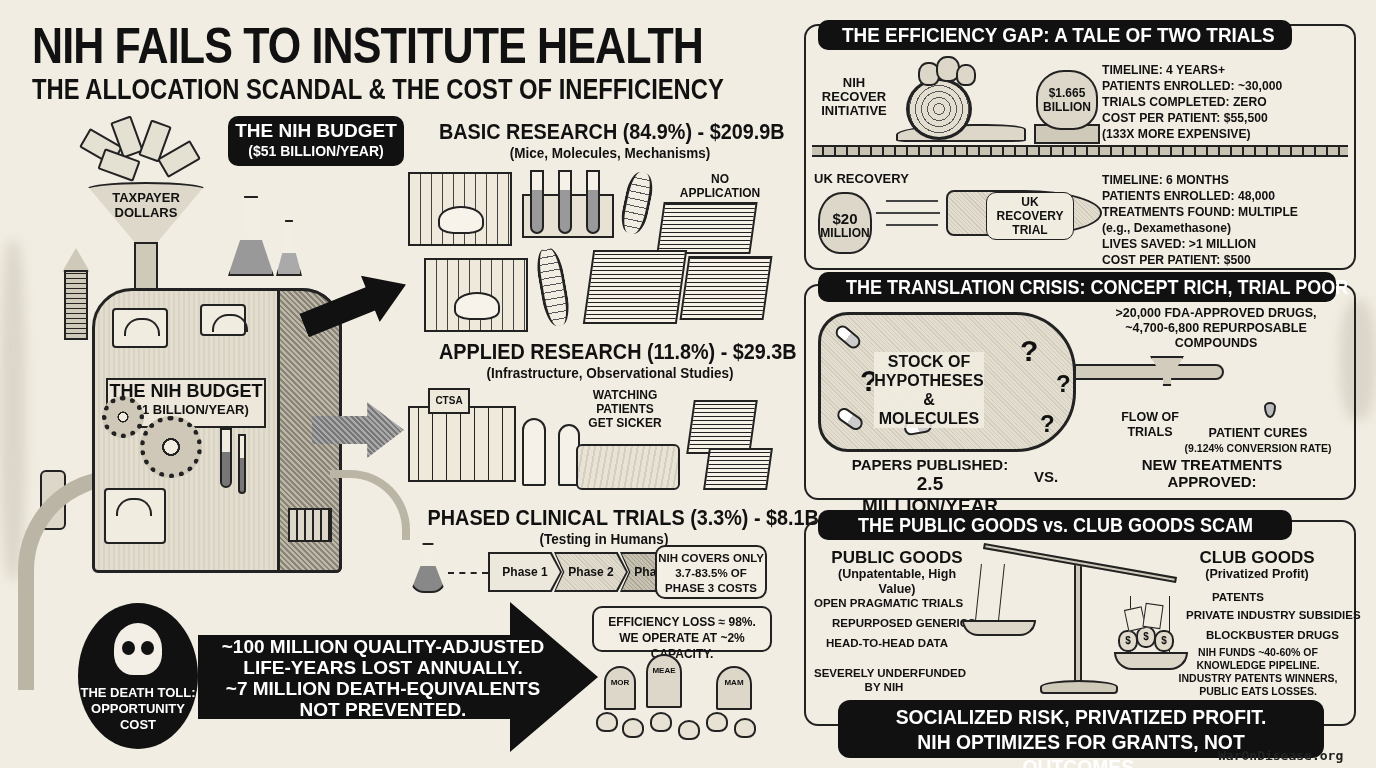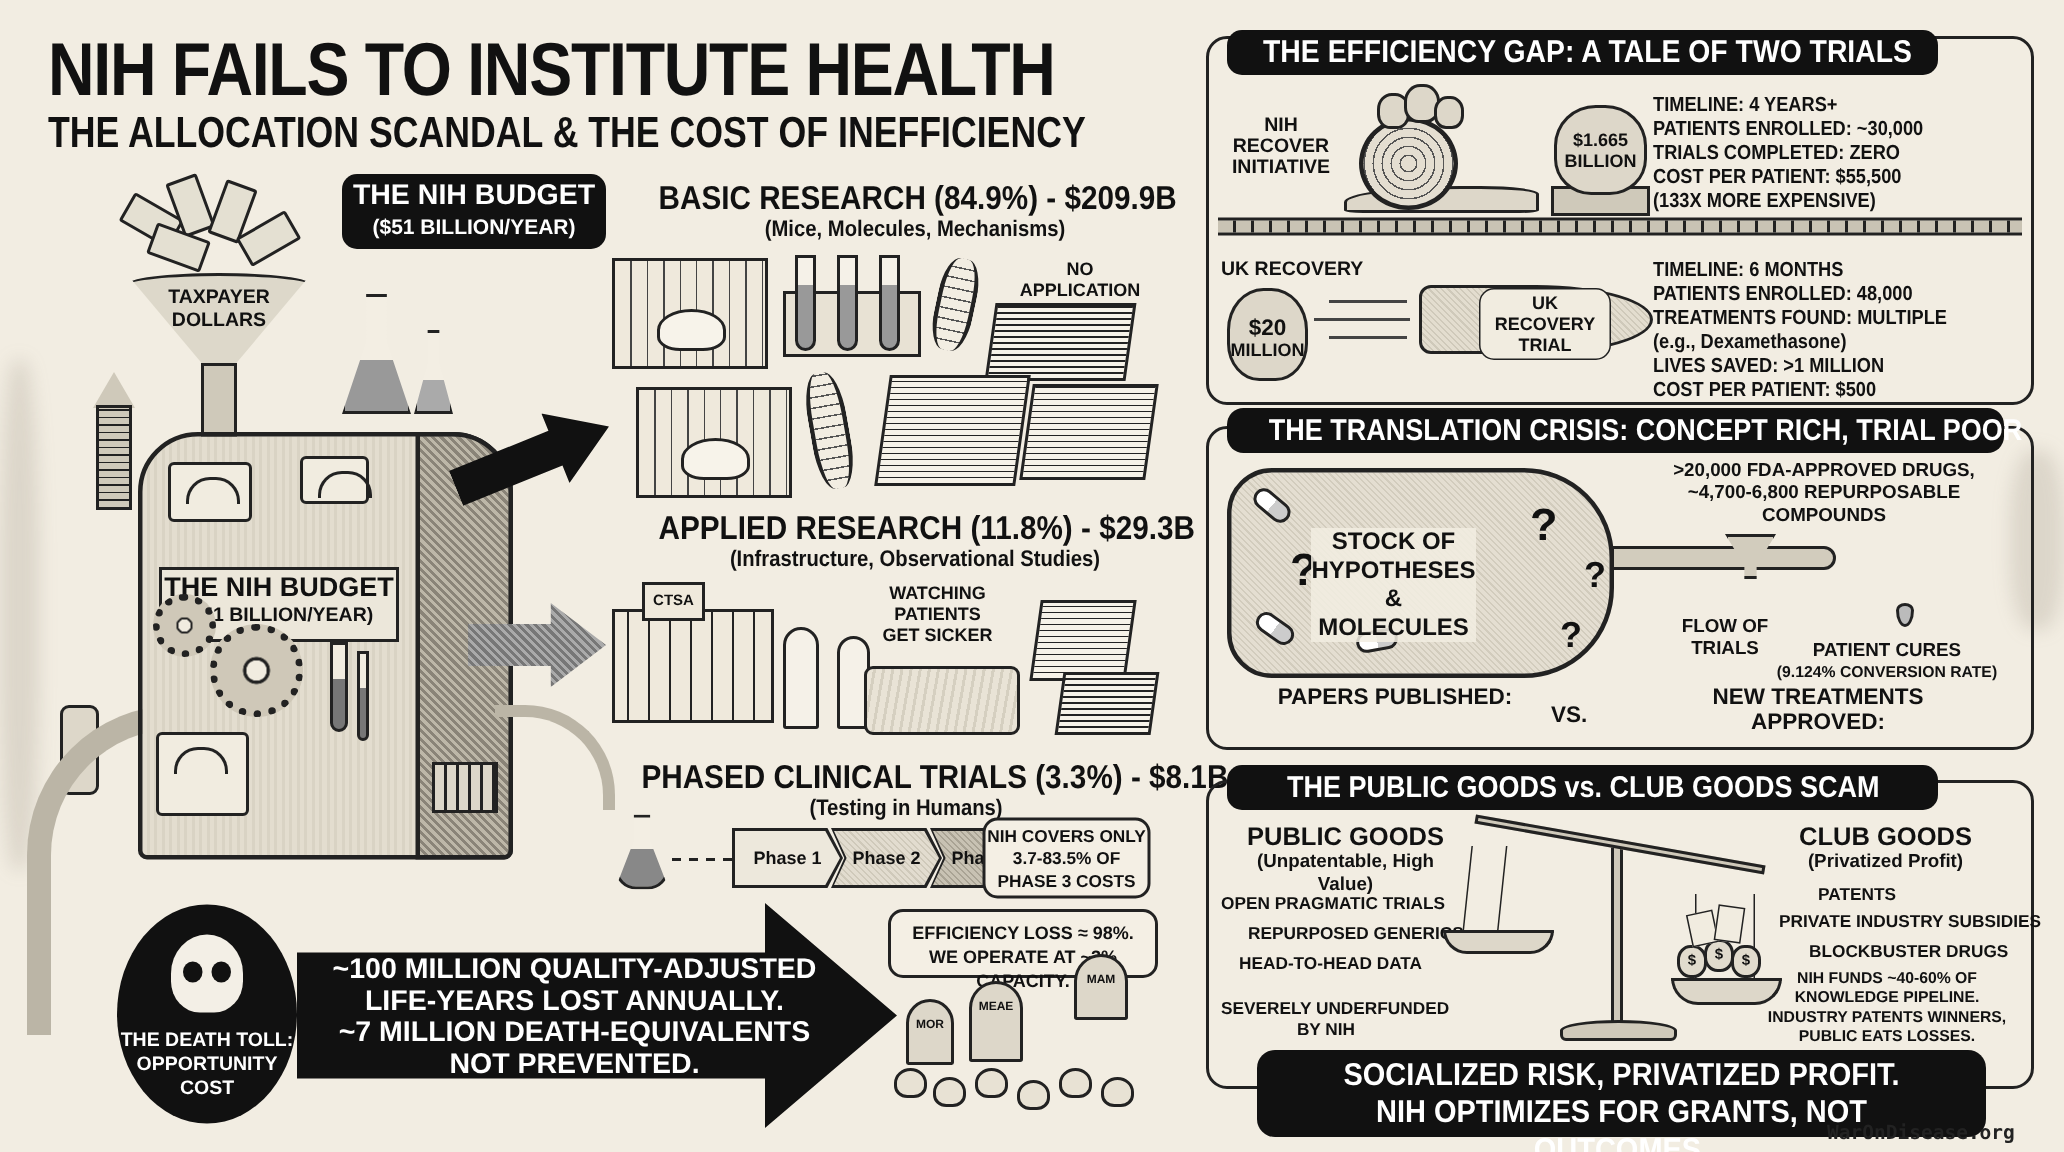--- a/index.html
+++ b/index.html
@@ -93,21 +93,21 @@
   .grave { position: absolute; border: 2px solid #222; border-radius: 20px 20px 2px 2px; background: #ddd7c9; font-size: 8px; text-align: center; padding-top: 10px; font-weight: bold; }
   .skull-s { position: absolute; width: 22px; height: 20px; background: #e8e2d4; border: 2px solid #222; border-radius: 50% 50% 40% 40%; }
 
   
   .panel { position: absolute; border: 2px solid #222; border-radius: 14px; }
   .panel-title { position: absolute; background: #111; color: #fff; border-radius: 10px; font-weight: bold; text-align: center; white-space: nowrap; }
   .panel-title span { display: inline-block; transform: scaleX(0.9); }
   #panel1 { left: 804px; top: 24px; width: 552px; height: 246px; }
   #panel1-title { left: 818px; top: 20px; width: 474px; height: 30px; font-size: 21px; line-height: 30px; }
   #panel2 { left: 804px; top: 284px; width: 552px; height: 216px; }
-  #panel2-title { left: 818px; top: 272px; width: 518px; height: 30px; font-size: 20px; line-height: 30px; border-radius: 11px; }
+  #panel2-title { left: 818px; top: 272px; width: 518px; height: 30px; font-size: 20px; line-height: 30px; }
   #panel3 { left: 804px; top: 520px; width: 552px; height: 206px; }
   #panel3-title { left: 818px; top: 510px; width: 474px; height: 30px; font-size: 20px; line-height: 30px; }
 
   .stat-block { position: absolute; font-size: 13.5px; font-weight: bold; line-height: 16px; white-space: nowrap; }
   .stat-block div { transform: scaleX(0.9); transform-origin: left; }
   #nih-stats { left: 1102px; top: 62px; }
   #uk-stats { left: 1102px; top: 172px; }
   #nih-recover-label { left: 812px; top: 76px; width: 84px; font-size: 13px; }
   #uk-recovery-label { left: 814px; top: 172px; font-size: 13px; text-align: left; }
 
@@ -292,21 +292,21 @@
   <div>LIFE-YEARS LOST ANNUALLY.</div>
   <div>~7 MILLION DEATH-EQUIVALENTS</div>
   <div>NOT PREVENTED.</div>
 </div>
 <div id="efficiency-bubble" class="bubble-light">
   <div>EFFICIENCY LOSS ≈ 98%.</div>
   <div>WE OPERATE AT ~2% CAPACITY.</div>
 </div>
 <div class="grave" style="left:604px;top:666px;width:32px;height:44px;">MOR</div>
 <div class="grave" style="left:646px;top:654px;width:36px;height:54px;">MEAE</div>
-<div class="grave" style="left:716px;top:636px;width:36px;height:44px;">MAM</div>
+<div class="grave" style="left:716px;top:666px;width:36px;height:44px;">MAM</div>
 <div class="skull-s" style="left:596px;top:712px;"></div>
 <div class="skull-s" style="left:622px;top:718px;"></div>
 <div class="skull-s" style="left:650px;top:712px;"></div>
 <div class="skull-s" style="left:678px;top:720px;"></div>
 <div class="skull-s" style="left:706px;top:712px;"></div>
 <div class="skull-s" style="left:734px;top:718px;"></div>
 
 <div id="panel1" class="panel"></div>
 <div id="panel1-title" class="panel-title"><span>THE EFFICIENCY GAP: A TALE OF TWO TRIALS</span></div>
 <div id="nih-recover-label" class="small-label">
@@ -380,20 +380,21 @@
 <div id="flow-label" class="small-label">
   <div>FLOW OF</div>
   <div>TRIALS</div>
 </div>
 <div id="cures-label" class="small-label">
   <div>PATIENT CURES</div>
   <div class="sub">(9.124% CONVERSION RATE)</div>
 </div>
 <div id="papers-stat" class="abs">
   <div class="a">PAPERS PUBLISHED:</div>
+  <div class="b">2.5 MILLION/YEAR</div>
 </div>
 <div id="vs-label" class="abs">VS.</div>
 <div id="treat-stat" class="abs">
   <div class="a">NEW TREATMENTS APPROVED:</div>
 </div>
 
 <div id="panel3" class="panel"></div>
 <div id="panel3-title" class="panel-title"><span>THE PUBLIC GOODS vs. CLUB GOODS SCAM</span></div>
 <div id="public-goods-h" class="abs goods-h">
   <div class="a">PUBLIC GOODS</div>

